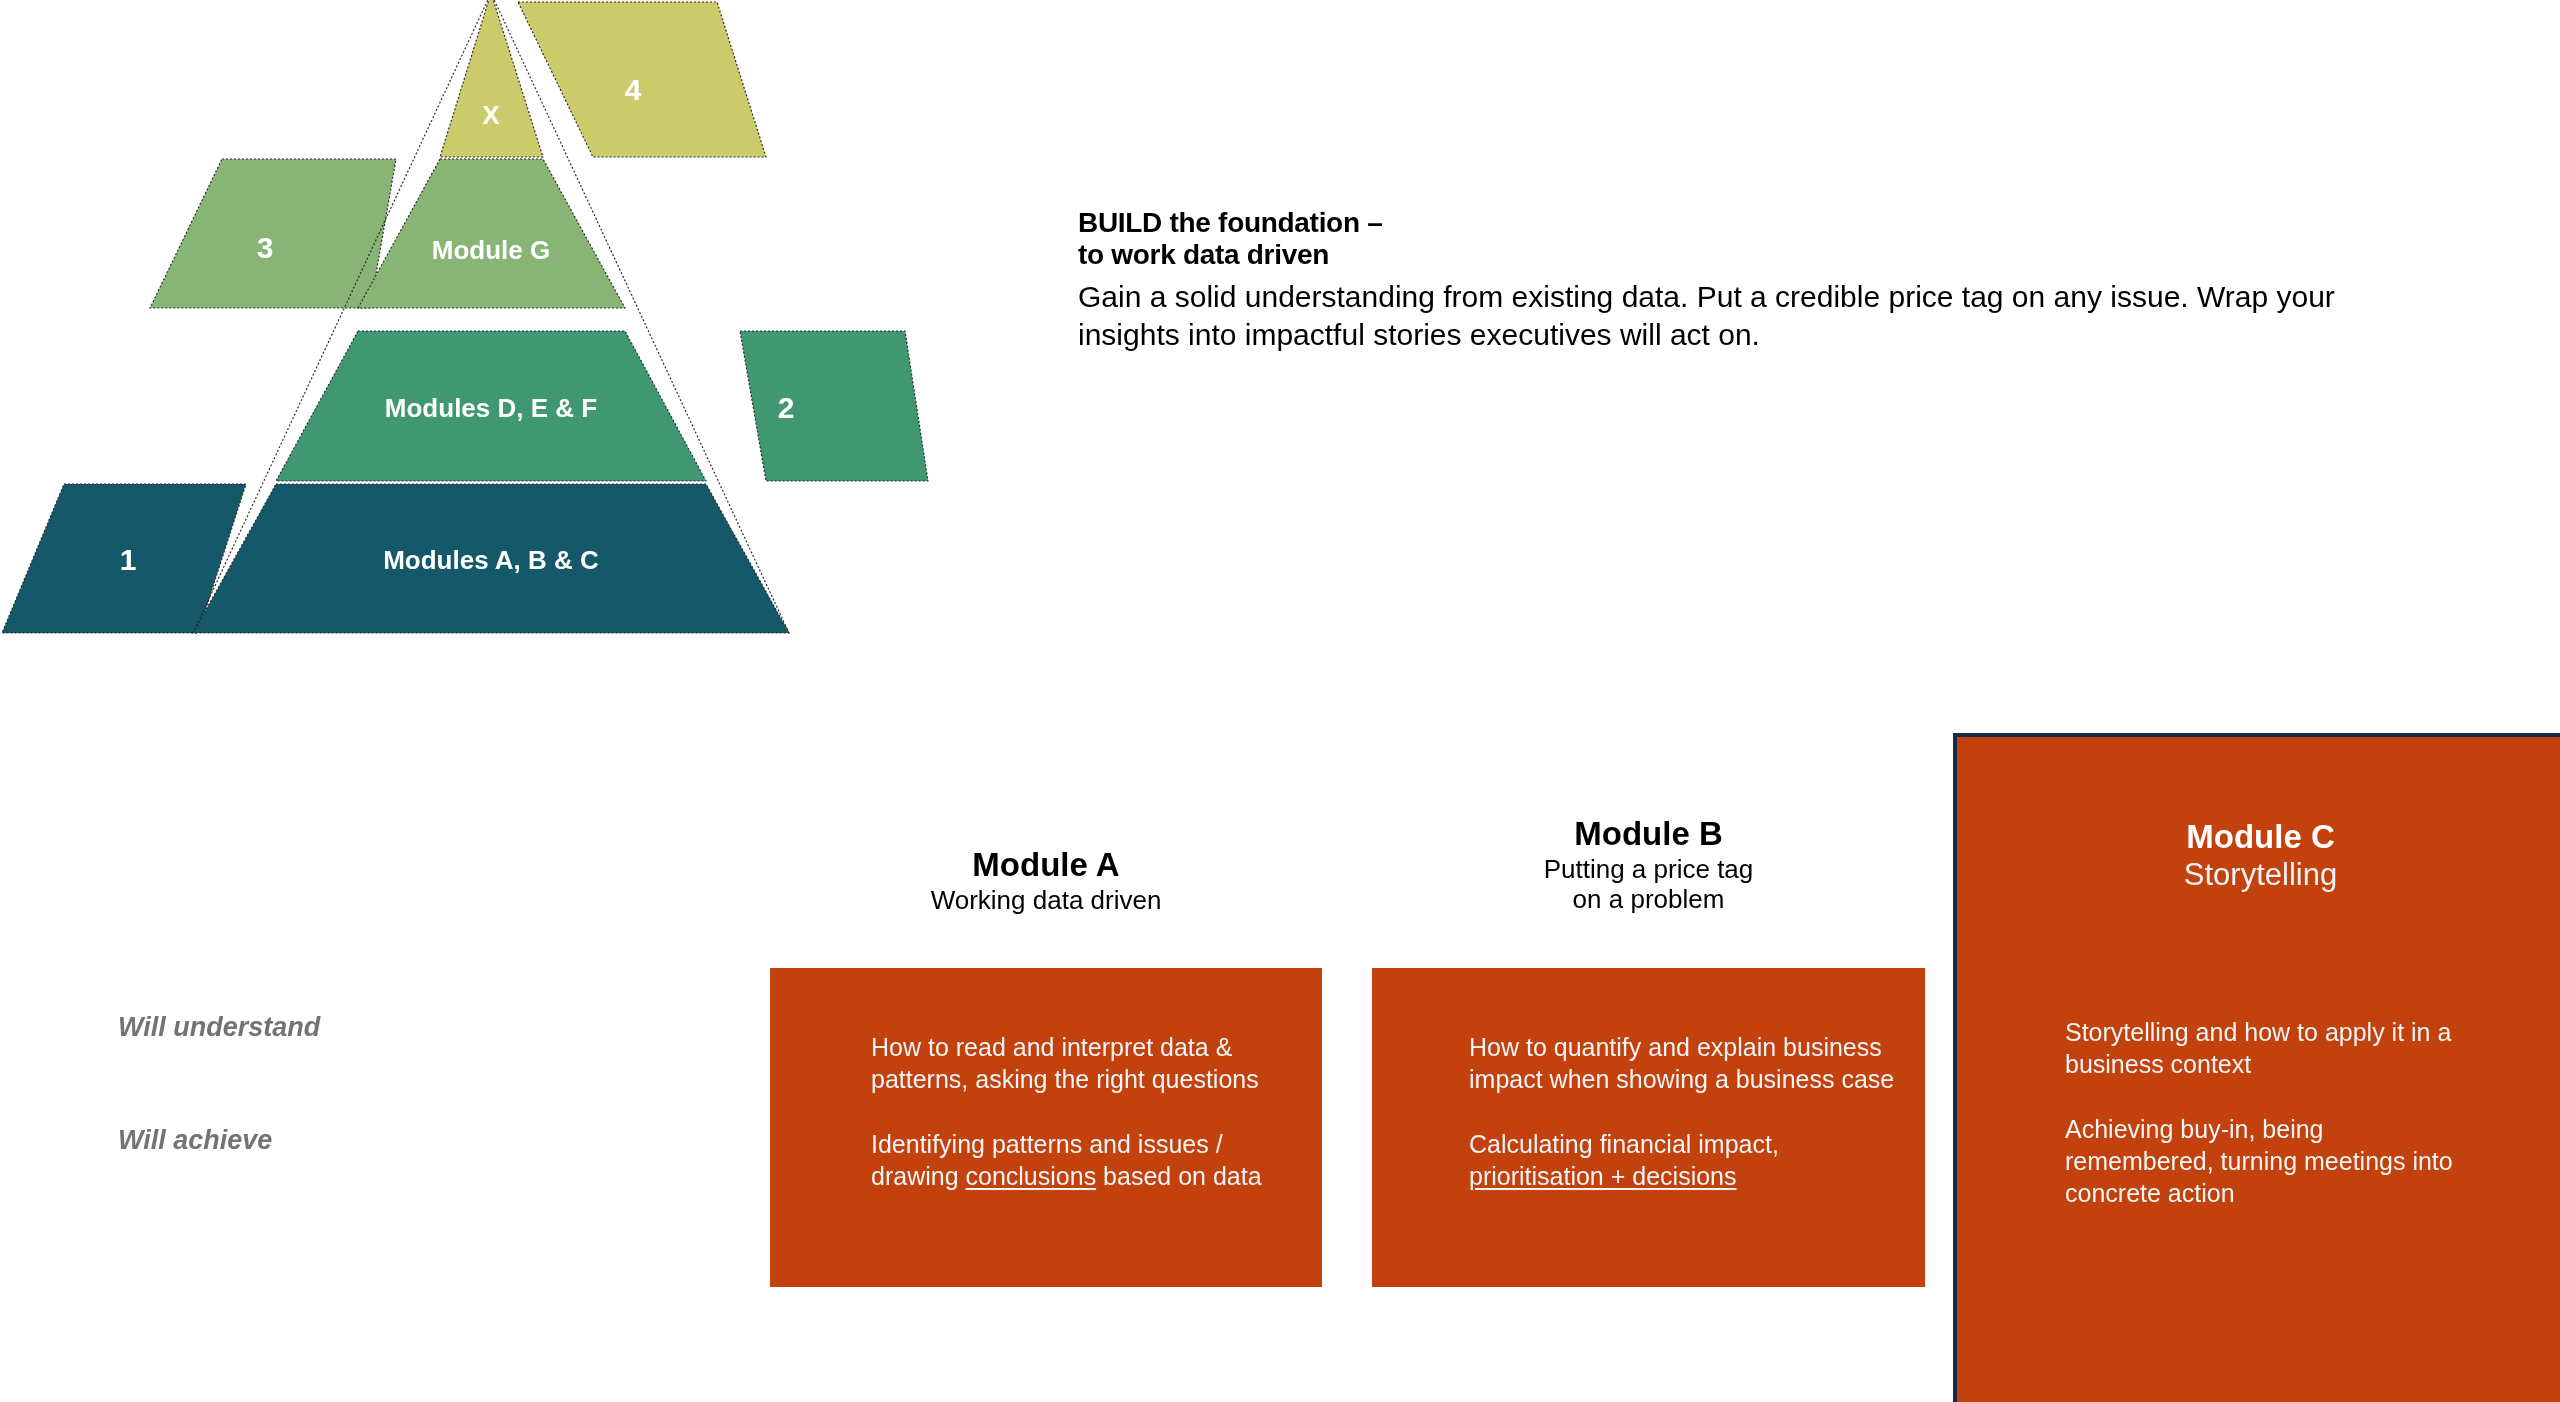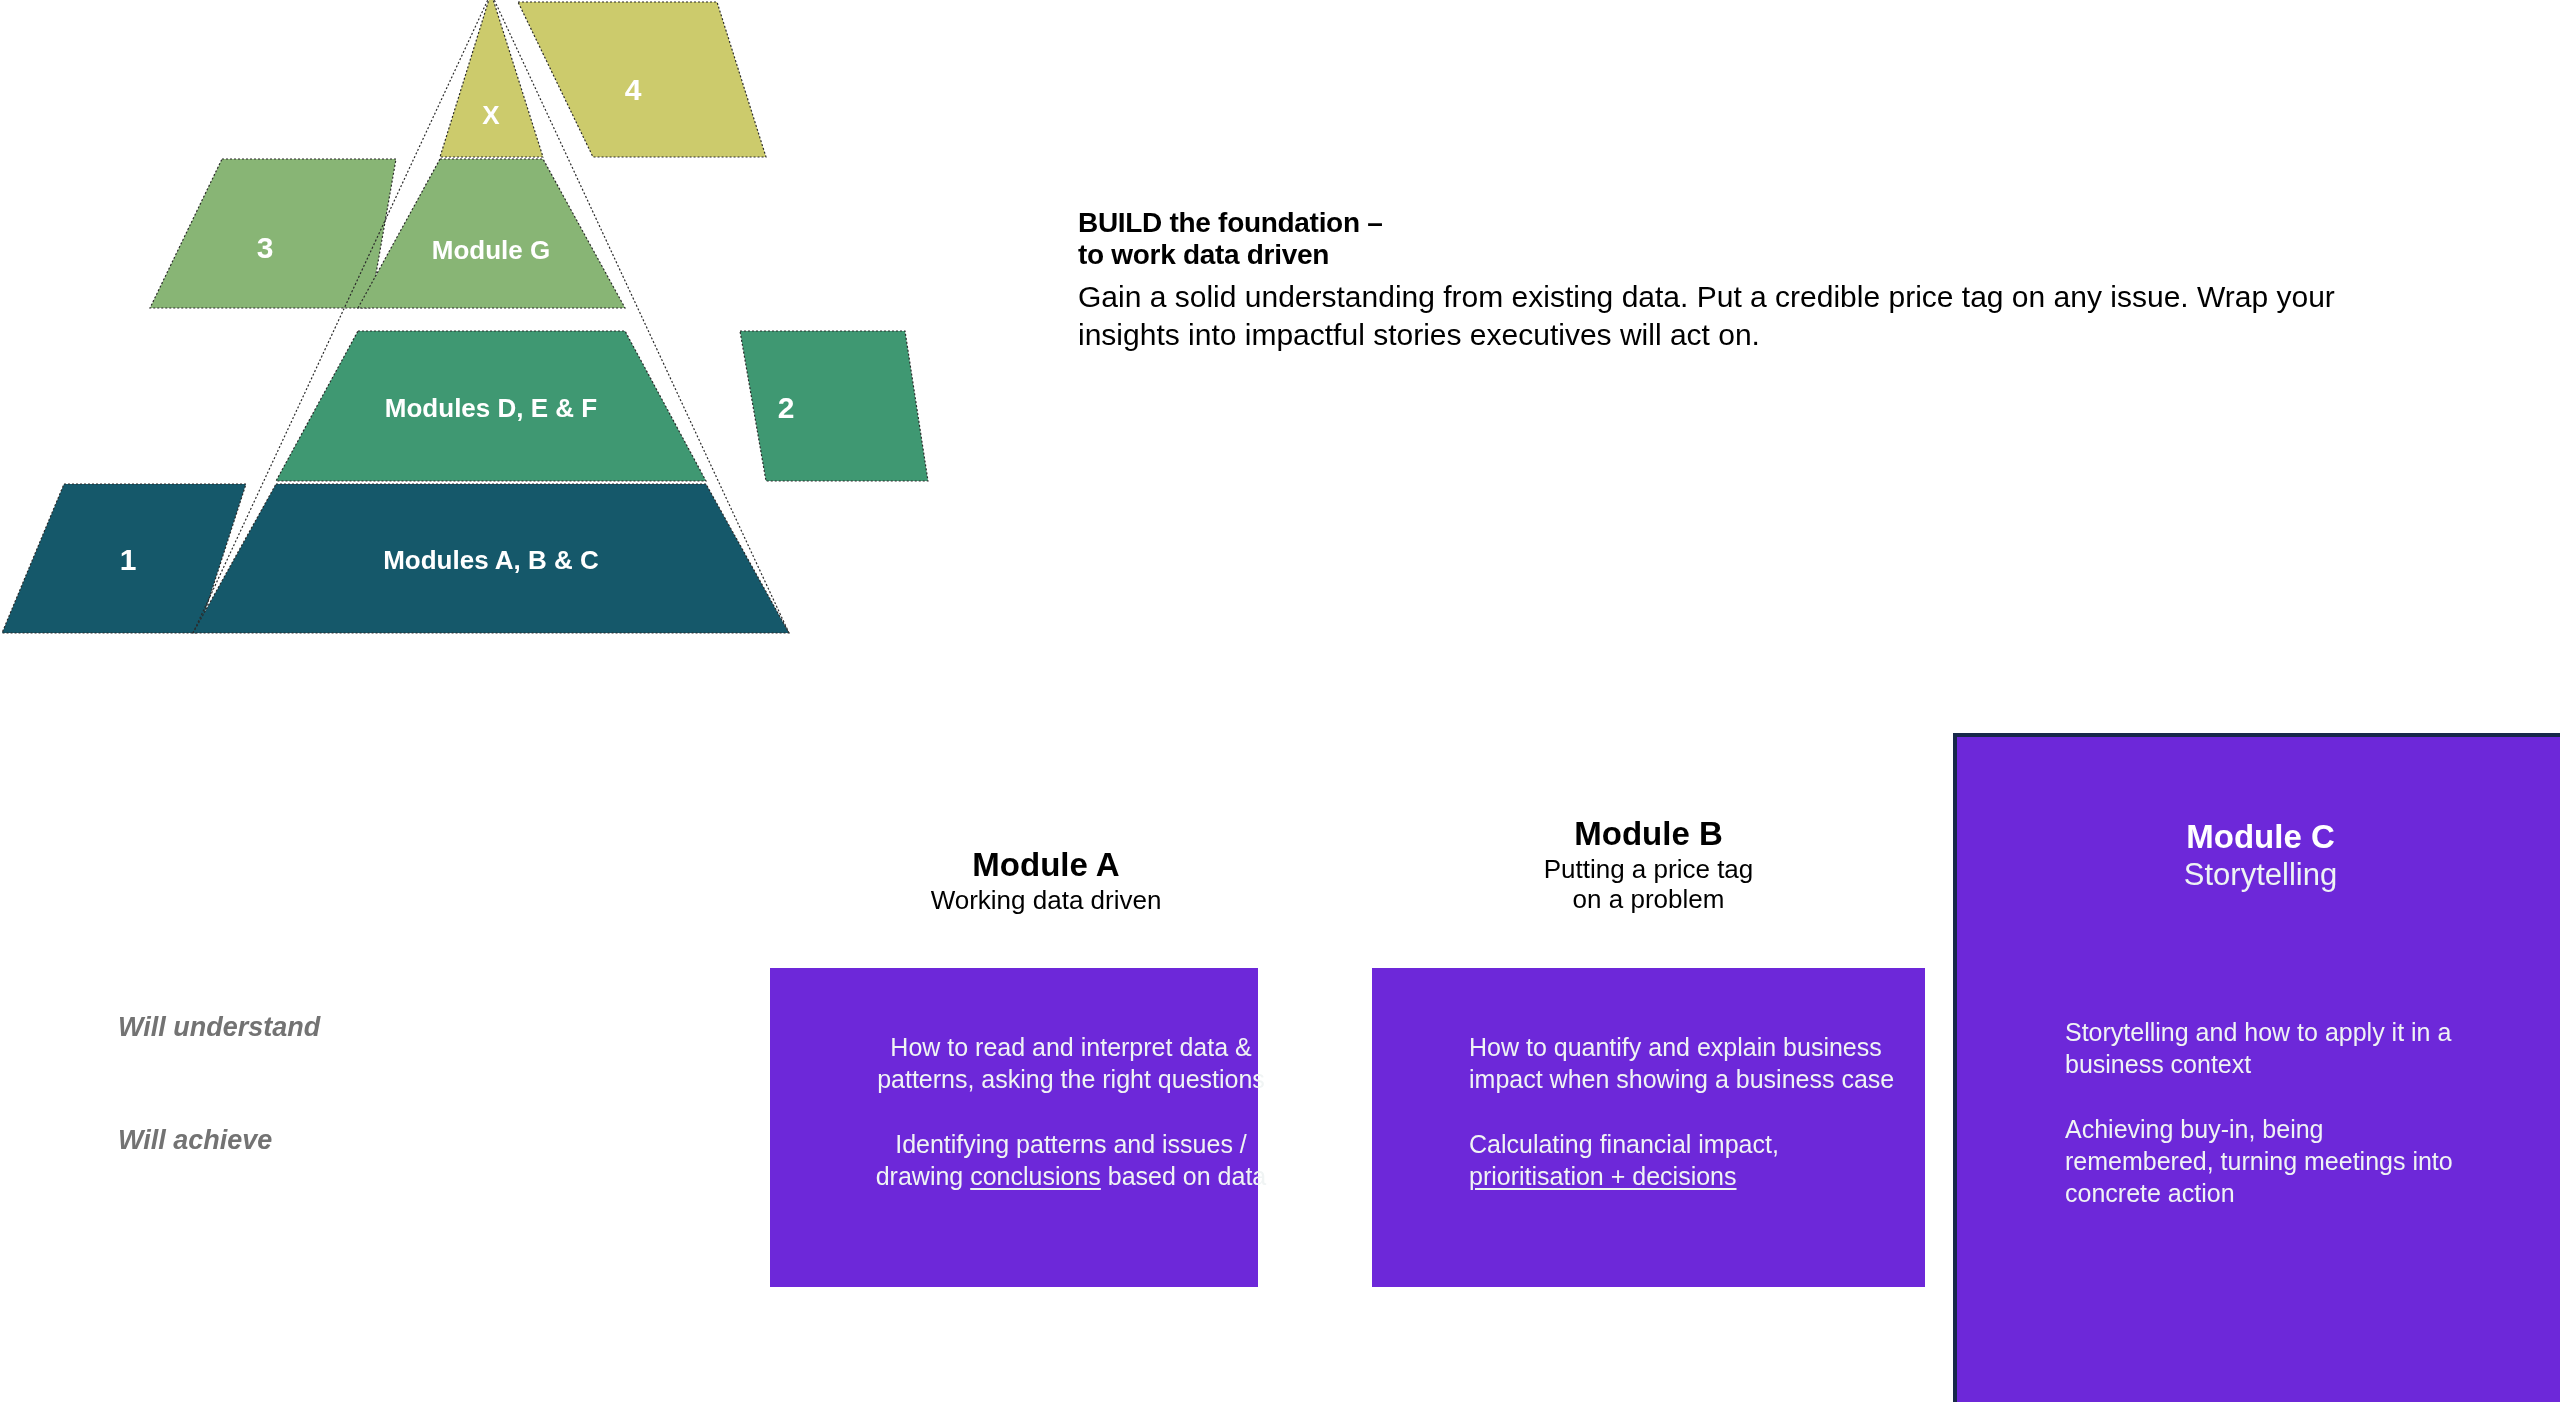--- a/index.html
+++ b/index.html
@@ -99,24 +99,24 @@
     line-height: 1.16;
     display: block;
     white-space: pre-line;
   }
   #module-a-header { left: 770px; top: 846px; width: 552px; }
   #module-b-header { left: 1372px; top: 815px; width: 553px; }
 
   
   .module-card {
     position: absolute;
-    background: #6d28d9;
+    background: #c2410c;
     box-sizing: border-box;
   }
-  #module-a-card { left: 770px; top: 968px; width: 488px; height: 319px; text-align: center; }
+  #module-a-card { left: 770px; top: 968px; width: 552px; height: 319px; }
   #module-b-card { left: 1372px; top: 968px; width: 553px; height: 319px; }
   #module-c-card {
     left: 1953px; top: 733px; width: 607px; height: 669px;
     border-top: 4px solid #17284a;
     border-left: 4px solid #17284a;
   }
 
   .card-body {
     position: absolute;
     font-family: "Liberation Sans", sans-serif;

